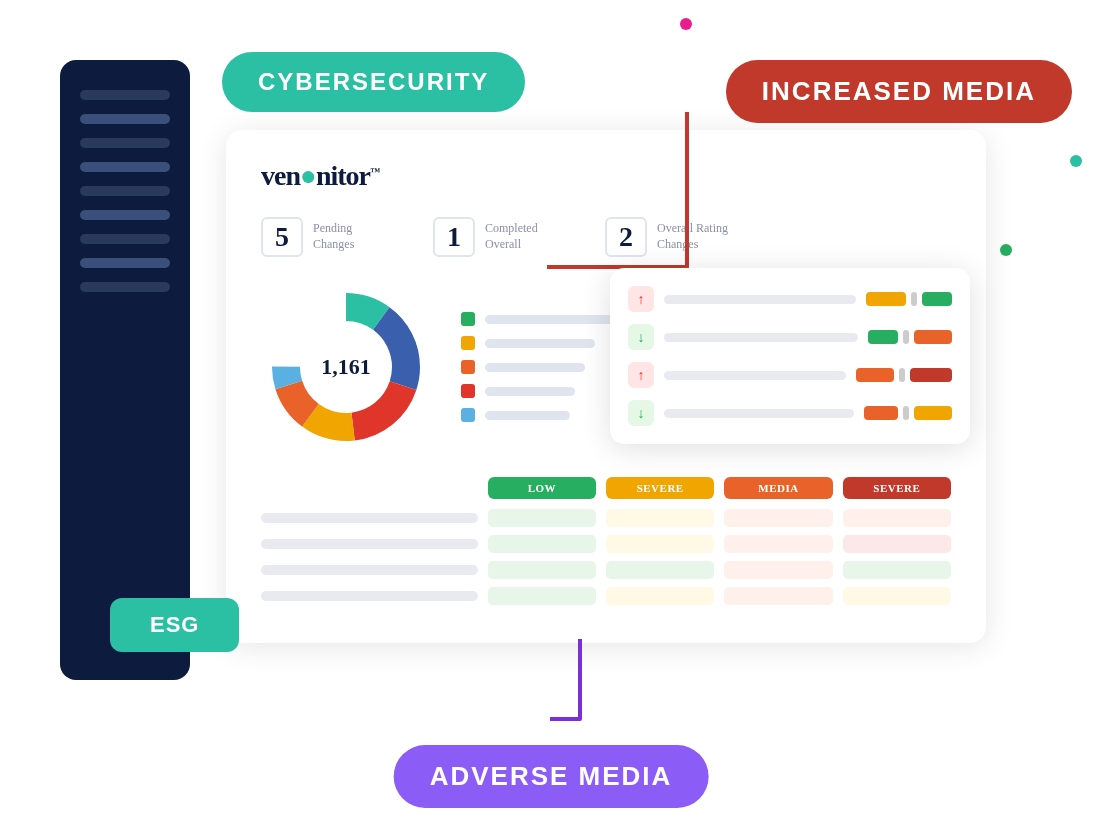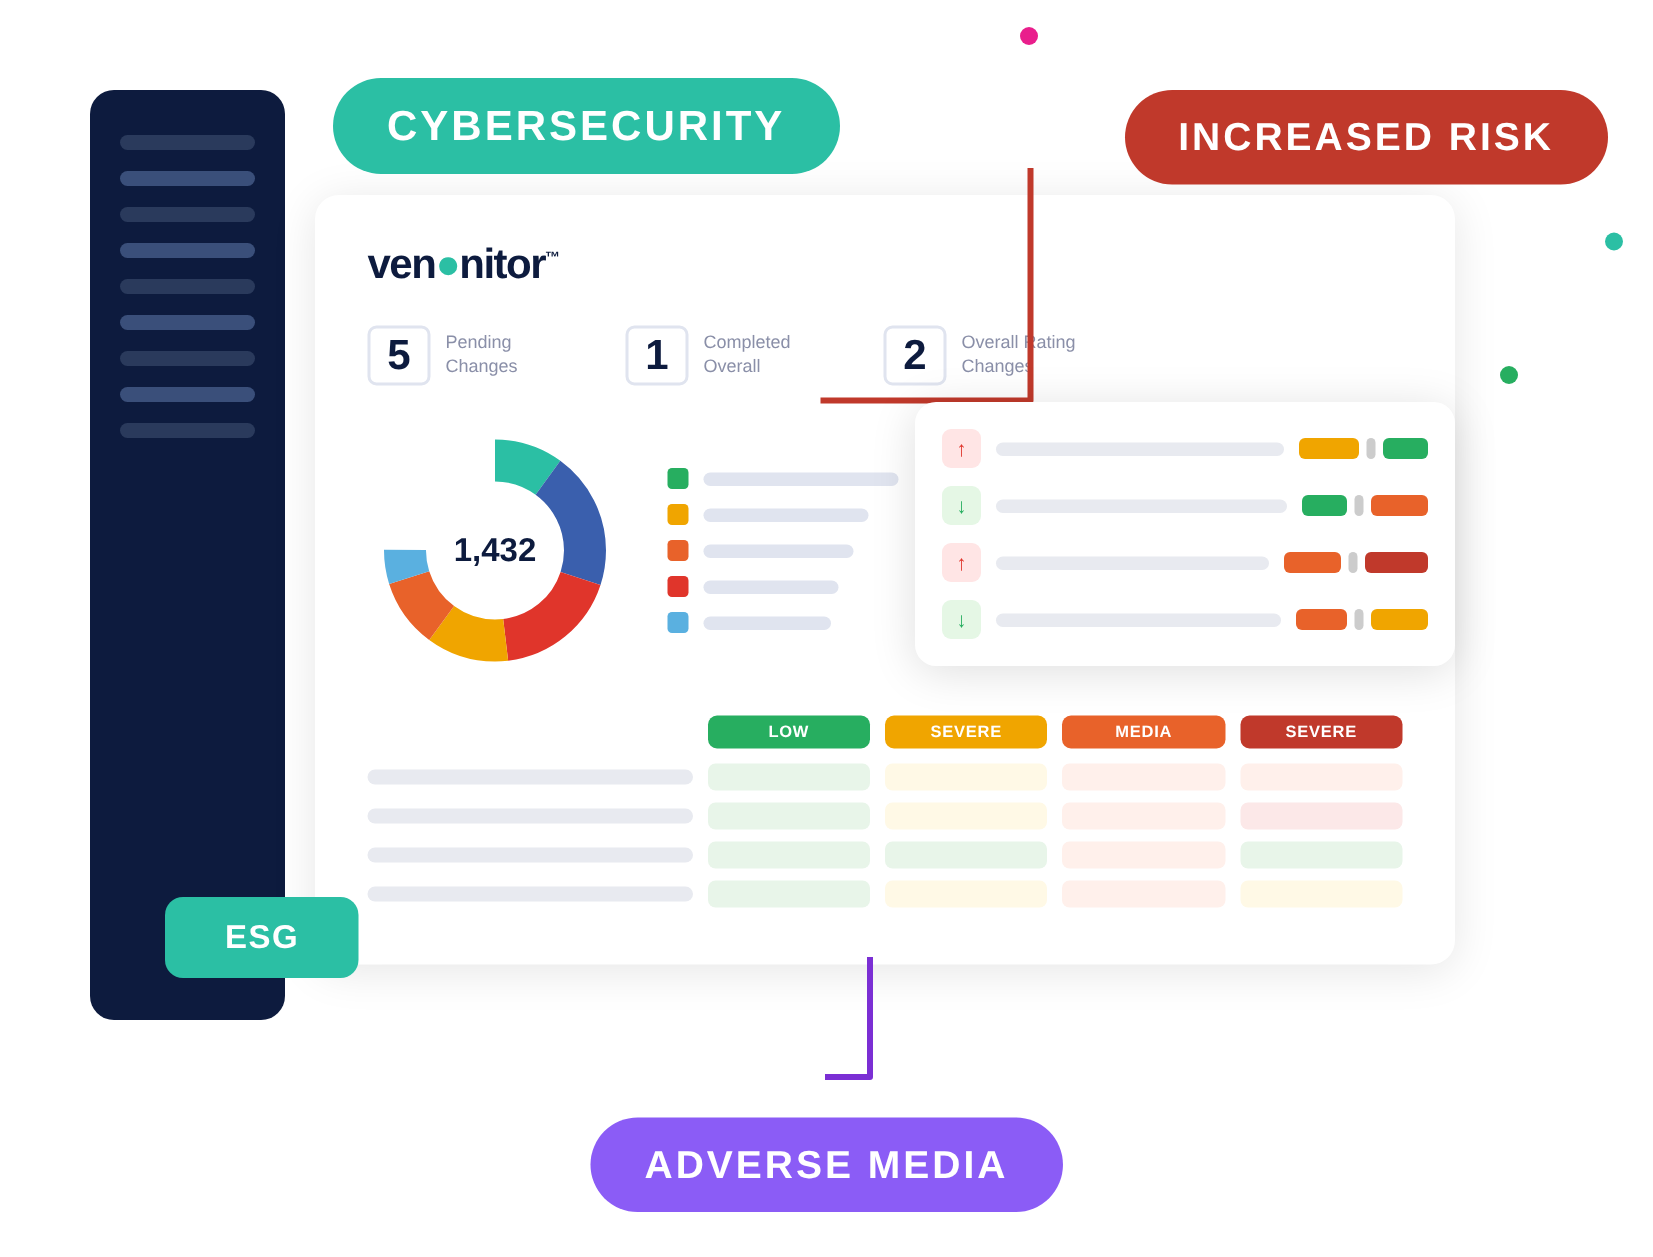--- a/index.html
+++ b/index.html
@@ -48,27 +48,28 @@
       font-size: 22px;
       letter-spacing: 1px;
       padding: 14px 40px;
       border-radius: 12px;
       z-index: 10;
     }
 
     
     .main-panel {
       position: absolute;
-      left: 210px;
+      left: 226px;
       top: 130px;
       width: 760px;
       background: #ffffff;
       border-radius: 16px;
       box-shadow: 0 4px 30px rgba(0,0,0,0.10);
       padding: 30px 35px 30px 35px;
+      font-family: Liberation Serif, serif;
     }
 
     
     .logo-area {
       display: flex;
       align-items: center;
       margin-bottom: 25px;
     }
     .logo-text {
       font-size: 28px;
@@ -256,21 +257,21 @@
     }
 
     
     .cybersecurity-badge {
       position: absolute;
       left: 222px;
       top: 52px;
       background: #2bbfa4;
       color: white;
       font-weight: 900;
-      font-size: 28px;
+      font-size: 24px;
       letter-spacing: 2px;
       padding: 16px 36px;
       border-radius: 50px;
       z-index: 20;
     }
 
     
     .increased-risk-badge {
       position: absolute;
       right: 30px;
@@ -316,21 +317,21 @@
   </style>
 </head>
 <body>
 
 <div class="dot" style="left:680px;top:18px;width:12px;height:12px;background:#e91e8c;"></div>
 <div class="dot" style="left:1070px;top:155px;width:12px;height:12px;background:#2bbfa4;"></div>
 <div class="dot" style="left:1000px;top:244px;width:12px;height:12px;background:#27ae60;"></div>
 
 <div class="cybersecurity-badge">CYBERSECURITY</div>
 
-<div class="increased-risk-badge">INCREASED RISK</div>
+<div class="increased-risk-badge">INCREASED MEDIA</div>
 
 <div style="position:absolute;right:355px;top:112px;z-index:1;">
   <svg width="200" height="200" style="overflow:visible;">
     <path d="M 140 0 L 140 155 L 0 155" fill="none" stroke="#c0392b" stroke-width="4" stroke-linejoin="round"></path>
   </svg>
 </div>
 
 <div class="adverse-media-badge">ADVERSE MEDIA</div>
 
 <div style="position:absolute;left:550px;bottom:75px;z-index:1;">
@@ -382,21 +383,21 @@
       <svg class="donut-svg" viewBox="0 0 170 170">
 
         <circle cx="85" cy="85" r="60" fill="none" stroke="#2bbfa4" stroke-width="28" stroke-dasharray="131.9 376.9" stroke-dashoffset="94.2" transform="rotate(-90 85 85)"></circle>
         <circle cx="85" cy="85" r="60" fill="none" stroke="#3a5fad" stroke-width="28" stroke-dasharray="75.4 376.9" stroke-dashoffset="-37.7" transform="rotate(-90 85 85)"></circle>
         <circle cx="85" cy="85" r="60" fill="none" stroke="#e0352b" stroke-width="28" stroke-dasharray="67.9 376.9" stroke-dashoffset="-113.1" transform="rotate(-90 85 85)"></circle>
         <circle cx="85" cy="85" r="60" fill="none" stroke="#f0a500" stroke-width="28" stroke-dasharray="45.2 376.9" stroke-dashoffset="-181.0" transform="rotate(-90 85 85)"></circle>
         <circle cx="85" cy="85" r="60" fill="none" stroke="#e8622a" stroke-width="28" stroke-dasharray="37.7 376.9" stroke-dashoffset="-226.2" transform="rotate(-90 85 85)"></circle>
         <circle cx="85" cy="85" r="60" fill="none" stroke="#5ab0e0" stroke-width="28" stroke-dasharray="18.8 376.9" stroke-dashoffset="-263.9" transform="rotate(-90 85 85)"></circle>
         <circle cx="85" cy="85" r="44" fill="white"></circle>
       </svg>
-      <div class="donut-label">1,432</div>
+      <div class="donut-label">1,161</div>
     </div>
 
     <div class="legend-list">
       <div class="legend-item">
         <div class="legend-dot" style="background:#27ae60;"></div>
         <div class="legend-bar" style="width:130px;"></div>
       </div>
       <div class="legend-item">
         <div class="legend-dot" style="background:#f0a500;"></div>
         <div class="legend-bar" style="width:110px;"></div>

